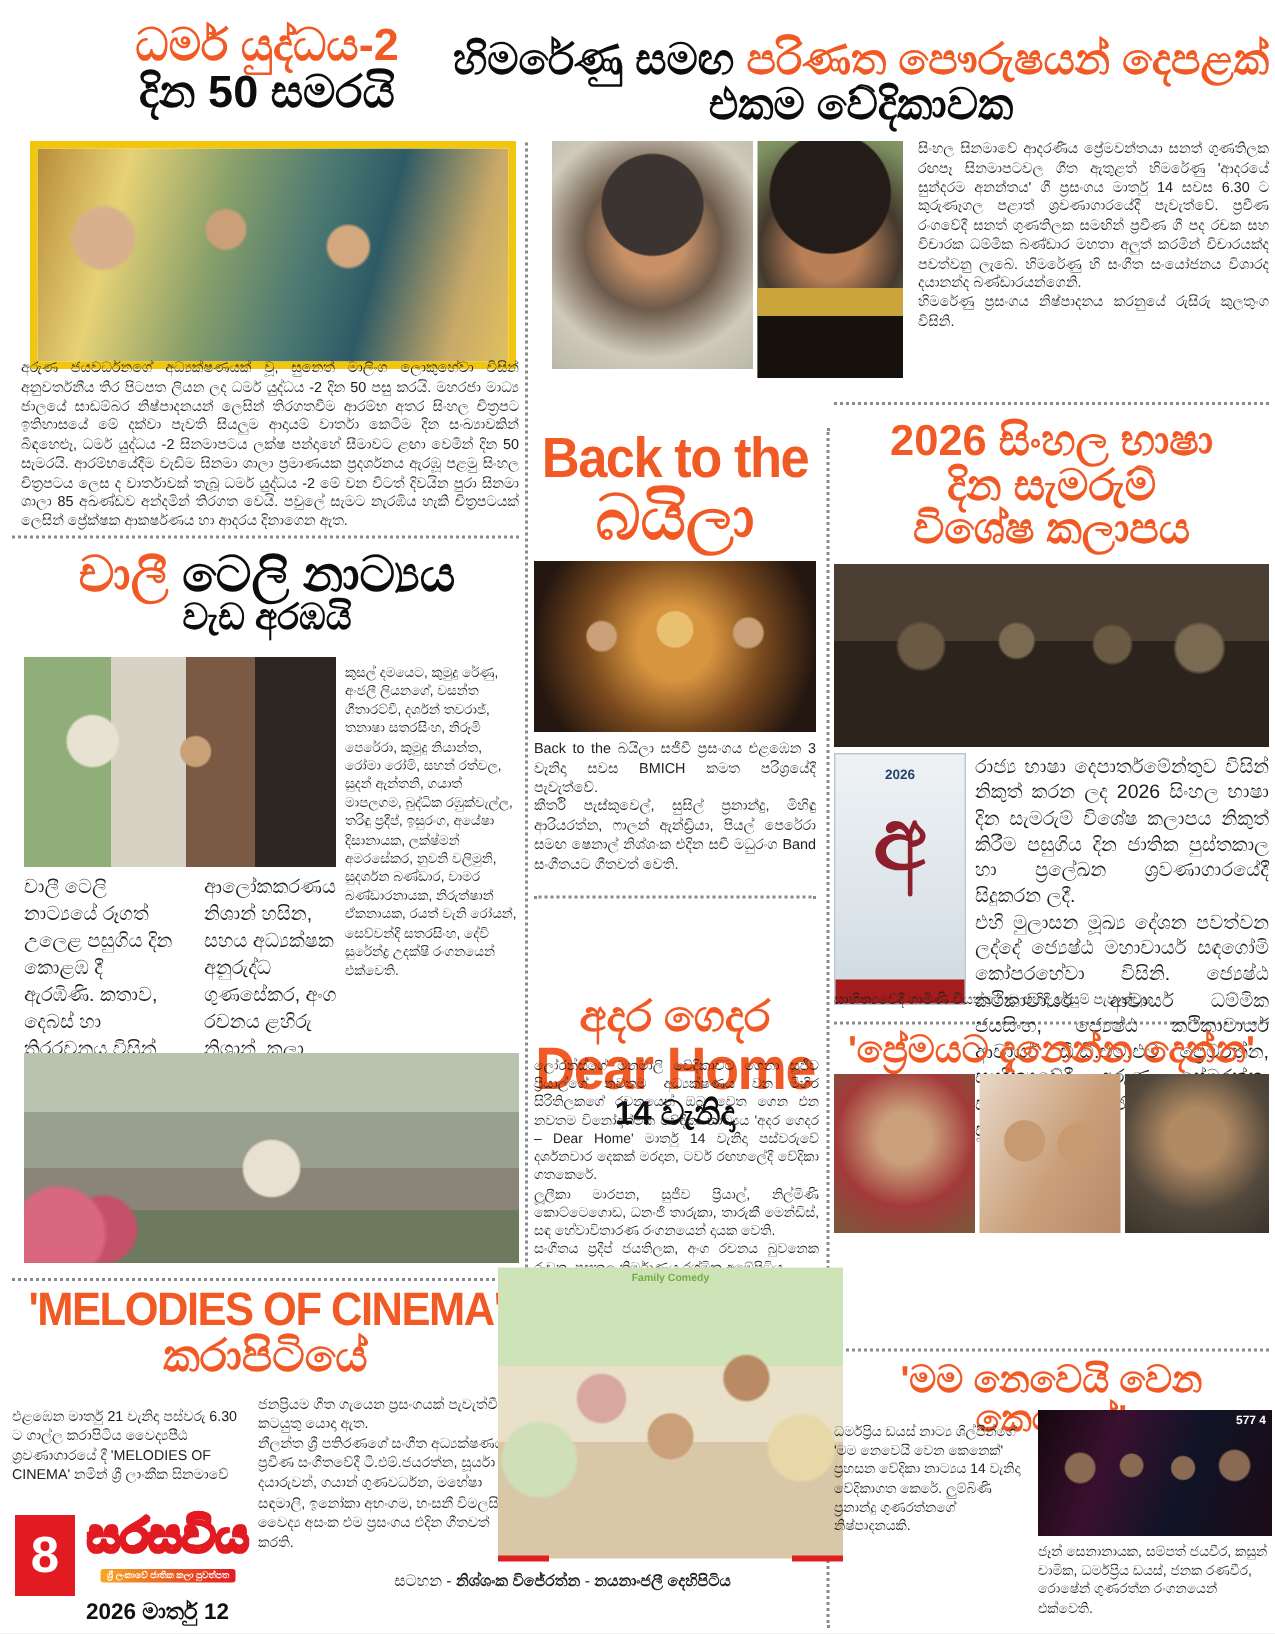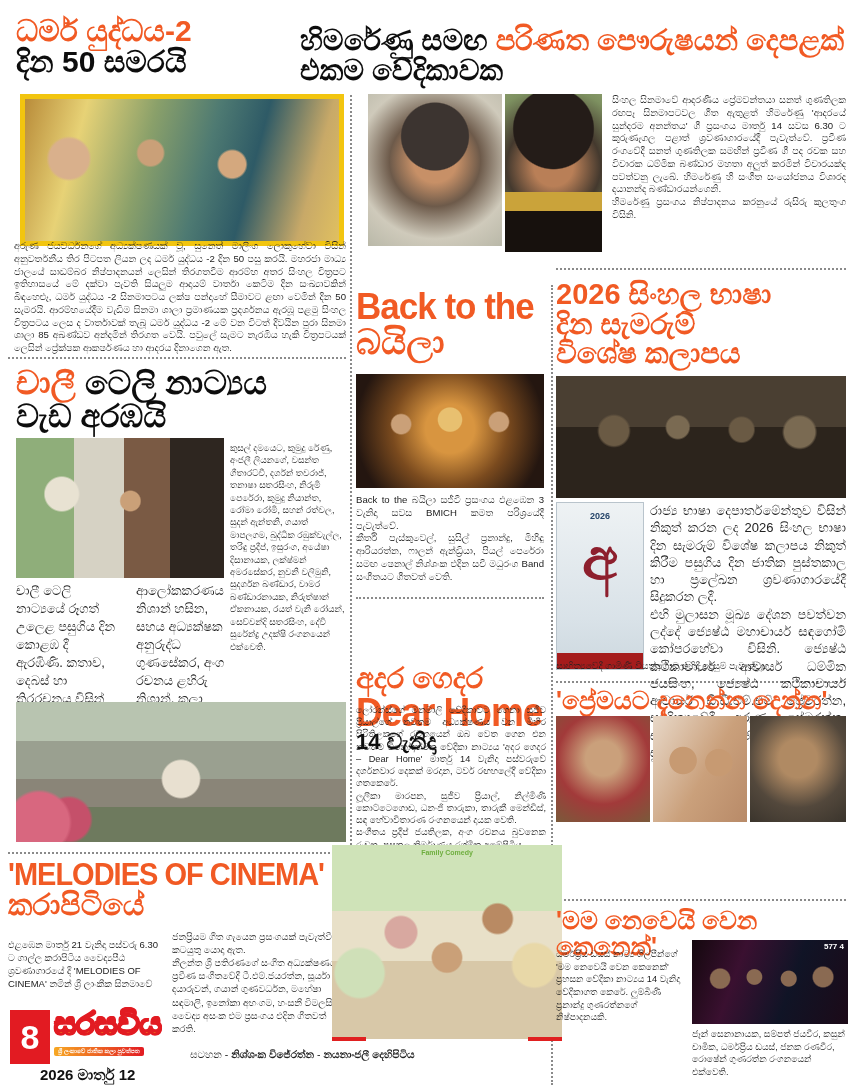--- a/index.html
+++ b/index.html
@@ -2,21 +2,21 @@
 <html><head>
 <meta charset="utf-8">
 <style>
   html,body{margin:0;padding:0;background:#e8e8e8;}
   #page{
     position:relative;width:850px;height:1089px;background:#ffffff;
     margin:0 auto;overflow:hidden;
     font-family:"Liberation Sans","DejaVu Sans",sans-serif;color:#1a1a1a;
   }
   .abs{position:absolute;}
-  .center{}
+  .center{text-align:center;}
   .hl{font-weight:800;line-height:1.02;}
   .orange{color:#f15a24;}
   .black{color:#0d0d0d;}
   .body-text{
     font-size:10px;line-height:1.33;text-align:justify;color:#222;
     white-space:pre-line;
   }
   .small-text{font-size:13px;line-height:1.38;text-align:left;color:#222;white-space:pre-line;}
   .photo{background-color:#888;}
   .dot-h{border-top:2px dotted #8a8a8a;height:0;}
@@ -73,21 +73,21 @@
                 radial-gradient(circle at 66% 46%, #d4a87e 0 6%, rgba(0,0,0,0) 7%),
                 linear-gradient(105deg,#b98c3a 0%,#e7d276 18%,#8aa06a 38%,#4e7a72 56%,#2e5a66 70%,#c8a968 88%,#e0c060 100%);">
   </div>
 
   <div class="abs body-text" style="left:14px;top:240px;width:332px;height:112px;font-size:9.6px;">අරුණ ජයවර්ධනගේ අධ්‍යක්ෂණයක් වූ, සුනෙත් මාලිංග ලොකුහේවා විසින් අනුවර්තනීය තිර පිටපත ලියන ලද ධර්ම යුද්ධය -2 දින 50 පසු කරයි. මහරජා මාධ්‍ය ජාලයේ සාඩම්බර නිෂ්පාදනයන් ලෙසින් තිරගතවීම ආරම්භ අතර සිංහල චිත්‍රපට ඉතිහාසයේ මේ දක්වා පැවති සියලුම ආදායම් වාර්තා කෙටිම දින සංඛ්‍යාවකින් බිඳහෙළූ, ධර්ම යුද්ධය -2 සිනමාපටය ලක්ෂ පන්දාහේ සීමාවට ළඟා වෙමින් දින 50 සැමරයි. ආරම්භයේදීම වැඩිම සිනමා ශාලා ප්‍රමාණයක ප්‍රදර්ශනය ඇරඹූ පළමු සිංහල චිත්‍රපටය ලෙස ද වාර්තාවක් තැබූ ධර්ම යුද්ධය -2 මේ වන විටත් දිවයින පුරා සිනමා ශාලා 85 අඛණ්ඩව අන්දමින් තිරගත වෙයි. පවුලේ සැමට නැරඹිය හැකි චිත්‍රපටයක් ලෙසින් ප්‍රේක්ෂක ආකර්ෂණය හා ආදරය දිනාගෙන ඇත.</div>
 
   <div class="abs center" style="left:16px;top:366px;width:324px;">
     <div class="hl" style="font-size:33px;">
       <span class="orange">චාලී</span><span class="black"> ටෙලි නාට්‍යය</span>
     </div>
-    <div class="hl black" style="font-size:32px;">වැඩ අරඹයි</div>
+    <div class="hl black" style="font-size:24px;">වැඩ අරඹයි</div>
   </div>
 
   <div class="abs photo" style="left:16px;top:438px;width:208px;height:140px;
               background:
                 radial-gradient(circle at 22% 40%, #e8e2d2 0 9%, rgba(0,0,0,0) 10%),
                 radial-gradient(circle at 55% 45%, #caa078 0 7%, rgba(0,0,0,0) 8%),
                 linear-gradient(90deg,#8fae7a 0 28%,#d6d2c4 28% 52%,#7a5a44 52% 74%,#2e2620 74% 100%);">
   </div>
 
   <div class="abs small-text" style="left:230px;top:442px;width:116px;height:260px;font-size:9px;">කුසල් දමයෙට, කුමුදු රේණු, අංජලී ලියනගේ, වසන්ත ගීතාරට්වී, දර්ශන් තවරාජ්, තනාෂා සතරසිංහ, නිරූමි පෙරේරා, කුමුදු නියාන්ත, රෝමා රෝමි, සහන් රත්වල, සුදන් ඇන්තනි, ගයාත් මාපලගම, බුද්ධික රඹුක්වැල්ල, තරිඳු ප්‍රදීප්, ඉසුරංග, අයේෂා දිසානායක, ලක්ෂ්මන් අමරසේකර, නුවනි වලිමුනි, සුදර්ශන බණ්ඩාර, වාමර බණ්ඩාරනායක, නිරුත්ෂාන් ඒකනායක, රයත් වැනි රෝයන්, සෙව්වන්දි සතරසිංහ, දේවි සුරේන්ද්‍ර උදක්ෂි රංගනයෙන් එක්වෙති.</div>
@@ -144,21 +144,21 @@
                 radial-gradient(circle at 50% 22%, #241c18 0 30%, rgba(0,0,0,0) 31%),
                 linear-gradient(180deg, rgba(0,0,0,0) 0 62%, #caa33a 62% 74%, #17110d 74% 100%),
                 radial-gradient(circle at 50% 46%, #b97f57 0 20%, #44392e 48%, #7d9060 80%, #90a070 100%);">
   </div>
 
   <div class="abs body-text" style="left:612px;top:94px;width:234px;height:164px;font-size:9.6px;">සිංහල සිනමාවේ ආදරණීය ප්‍රේමවන්තයා සනත් ගුණතිලක රඟපෑ සිනමාපටවල ගීත ඇතුළත් හිමරේණු 'ආදරයේ සුන්දරම අනන්තය' ගී ප්‍රසංගය මාර්තු 14 සවස 6.30 ට කුරුණෑගල පළාත් ශ්‍රවණාගාරයේදී පැවැත්වේ. ප්‍රවීණ රංගවේදී සනත් ගුණතිලක සමඟින් ප්‍රවීණ ගී පද රචක සහ විචාරක ධම්මික බණ්ඩාර මහතා අලුත් කරමින් විචාරයක්ද පවත්වනු ලැබේ. හිමරේණු හි සංගීත සංයෝජනය විශාරද දයානන්ද බණ්ඩාරයන්ගෙනි.
 හිමරේණු ප්‍රසංගය නිෂ්පාදනය කරනුයේ රුසිරු කුලතුංග විසිනි.</div>
 
   <div class="abs center" style="left:356px;top:288px;width:188px;">
     <div class="hl orange eng-cond" style="font-size:35px;">Back to the</div>
-    <div class="hl orange" style="font-size:35px;">බයිලා</div>
+    <div class="hl orange" style="font-size:42px;">බයිලා</div>
   </div>
 
   <div class="abs photo" style="left:356px;top:374px;width:188px;height:114px;
               background:
                 radial-gradient(circle at 50% 40%, #e8c070 0 10%, rgba(0,0,0,0) 11%),
                 radial-gradient(circle at 24% 44%, #caa078 0 6%, rgba(0,0,0,0) 7%),
                 radial-gradient(circle at 76% 42%, #caa078 0 6%, rgba(0,0,0,0) 7%),
                 radial-gradient(circle at 50% 48%, #d89540 0 22%, #7a4a1e 52%, #241610 85%);">
   </div>
 

